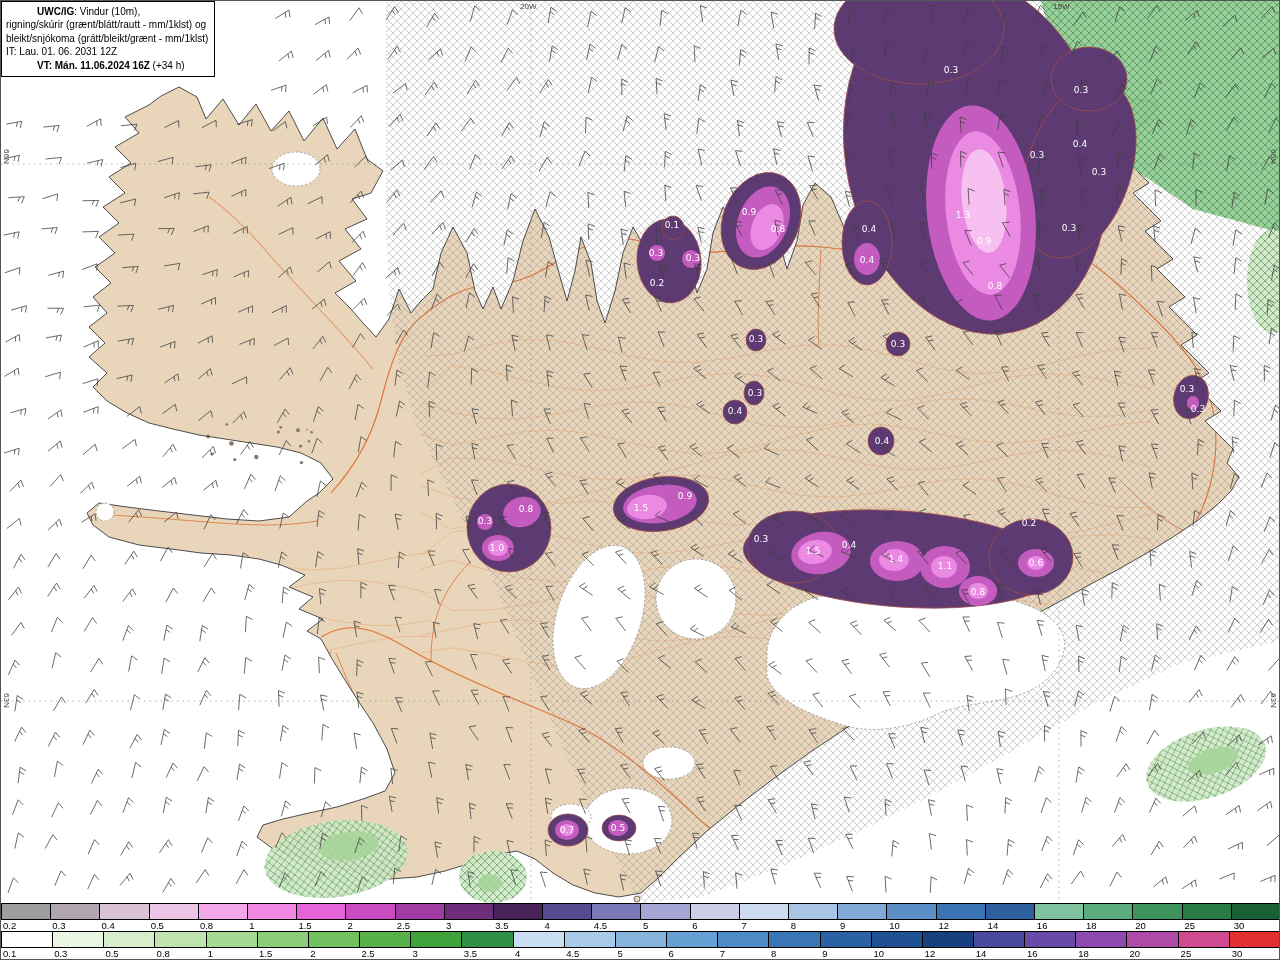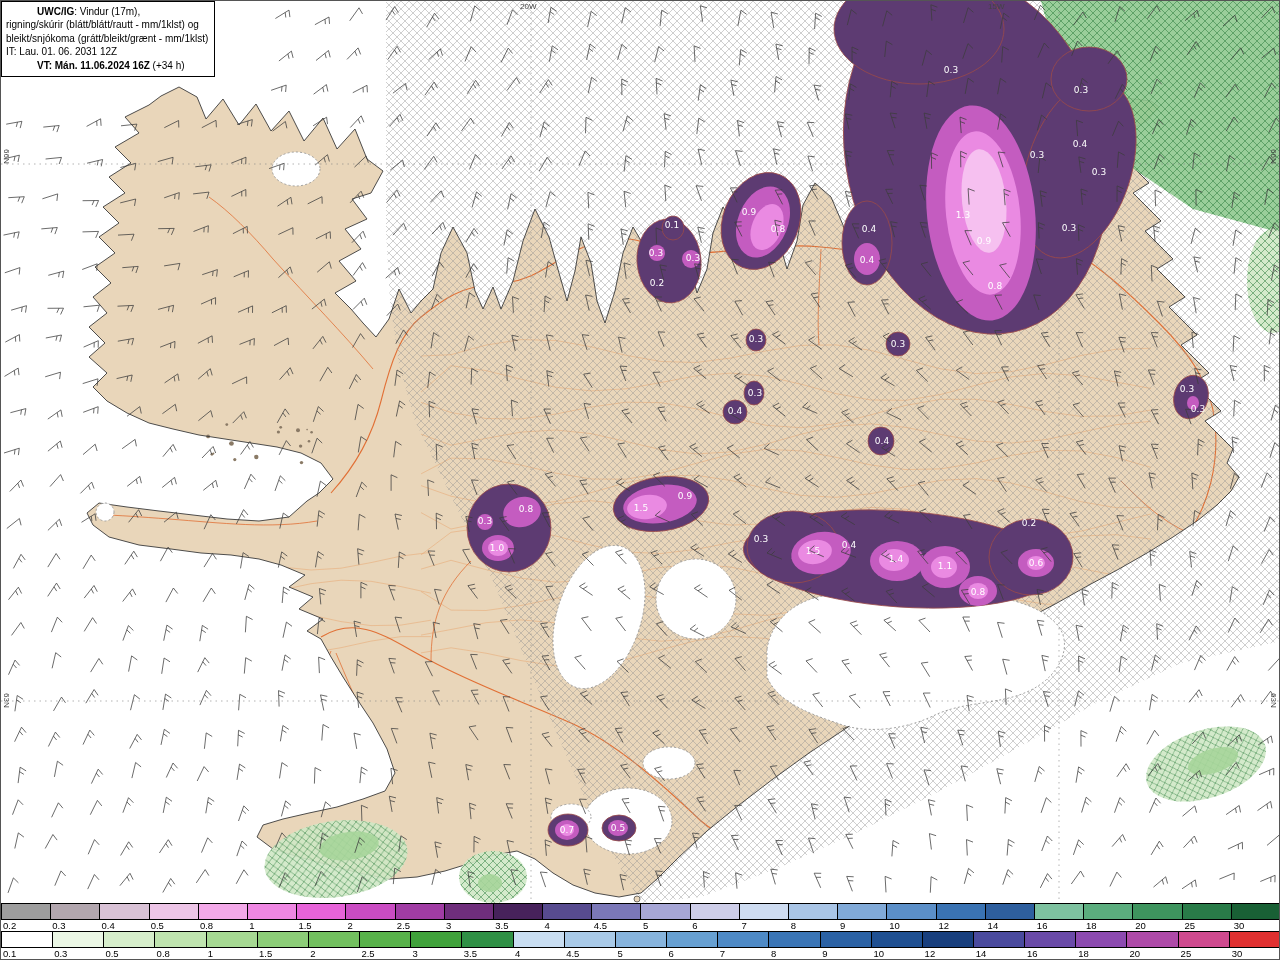--- a/index.html
+++ b/index.html
@@ -1058,29 +1058,29 @@
         <text x="944" y="568" class="cell-label">1.1</text>
         <text x="977" y="594" class="cell-label">0.8</text>
         <text x="1028" y="525" class="cell-label">0.2</text>
         <text x="1035" y="565" class="cell-label">0.6</text>
         <text x="566" y="832" class="cell-label">0.7</text>
         <text x="617" y="830" class="cell-label">0.5</text>
       </g>
   </svg>
 
   <div class="title-box">
-    <div><span class="b">UWC/IG</span><span>: Vindur (17m),</span></div>
-    <div>rigning/skúrir (blátt/blátt/rautt - mm/1klst) og</div>
+    <div><span class="b">UWC/IG</span><span>: Vindur (10m),</span></div>
+    <div>rigning/skúrir (grænt/blátt/rautt - mm/1klst) og</div>
     <div>bleikt/snjókoma (grátt/bleikt/grænt - mm/1klst)</div>
     <div>IT: Lau. 01. 06. 2031 12Z</div>
     <div><span class="b">VT: Mán. 11.06.2024 16Z</span><span> (+34 h)</span></div>
   </div>
 
   <div class="mer-label" id="mer-0" style="left: 519px;">20W</div>
-  <div class="mer-label" id="mer-1" style="left: 987px;">15W</div>
+  <div class="mer-label" id="mer-1" style="left: 1052px;">15W</div>
   <div class="edge-label edge-left" id="pl-0" style="top: 148px;">66N</div>
   <div class="edge-label edge-left" id="pl-1" style="top: 692px;">63N</div>
   <div class="edge-label edge-right" id="pr-0" style="top: 148px;">66N</div>
   <div class="edge-label edge-right" id="pr-1" style="top: 692px;">63N</div>
 
   <div class="legend" id="legend">
       <div class="leg-bar">
         <span class="leg-cell" style="background: rgb(158, 158, 158);"></span>
         <span class="leg-cell" style="background: rgb(178, 166, 174);"></span>
         <span class="leg-cell" style="background: rgb(217, 194, 214);"></span>

